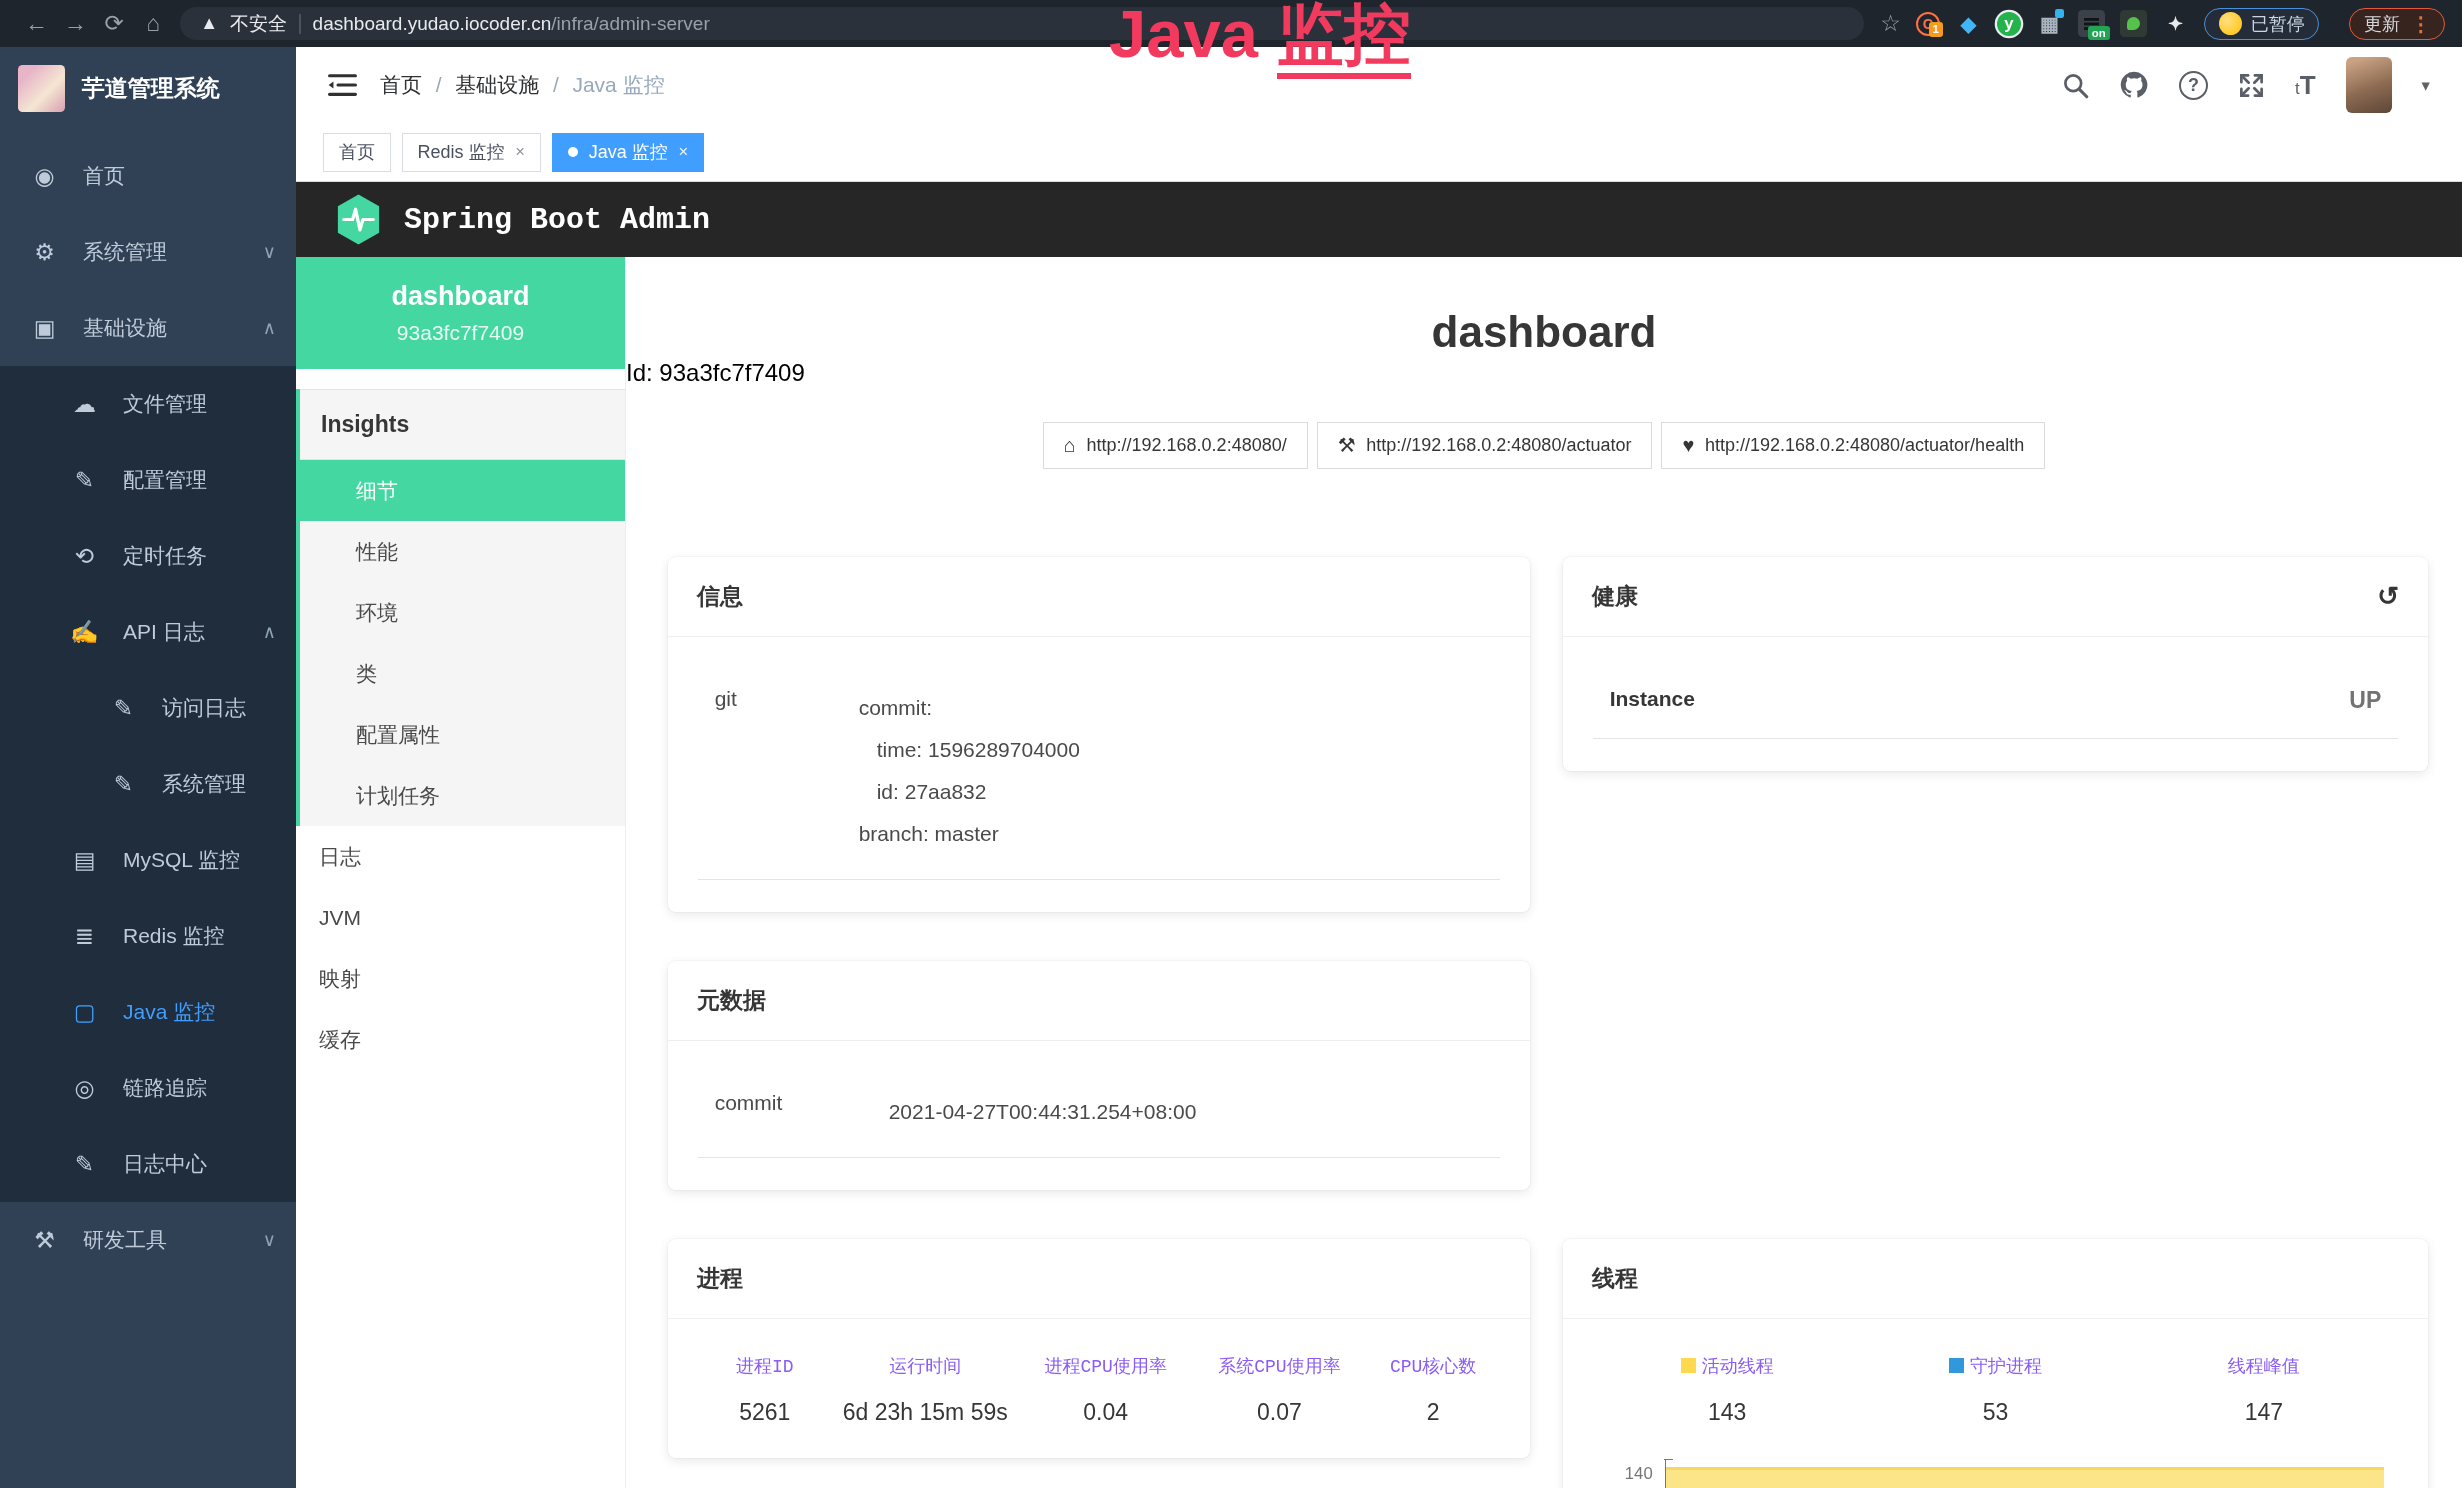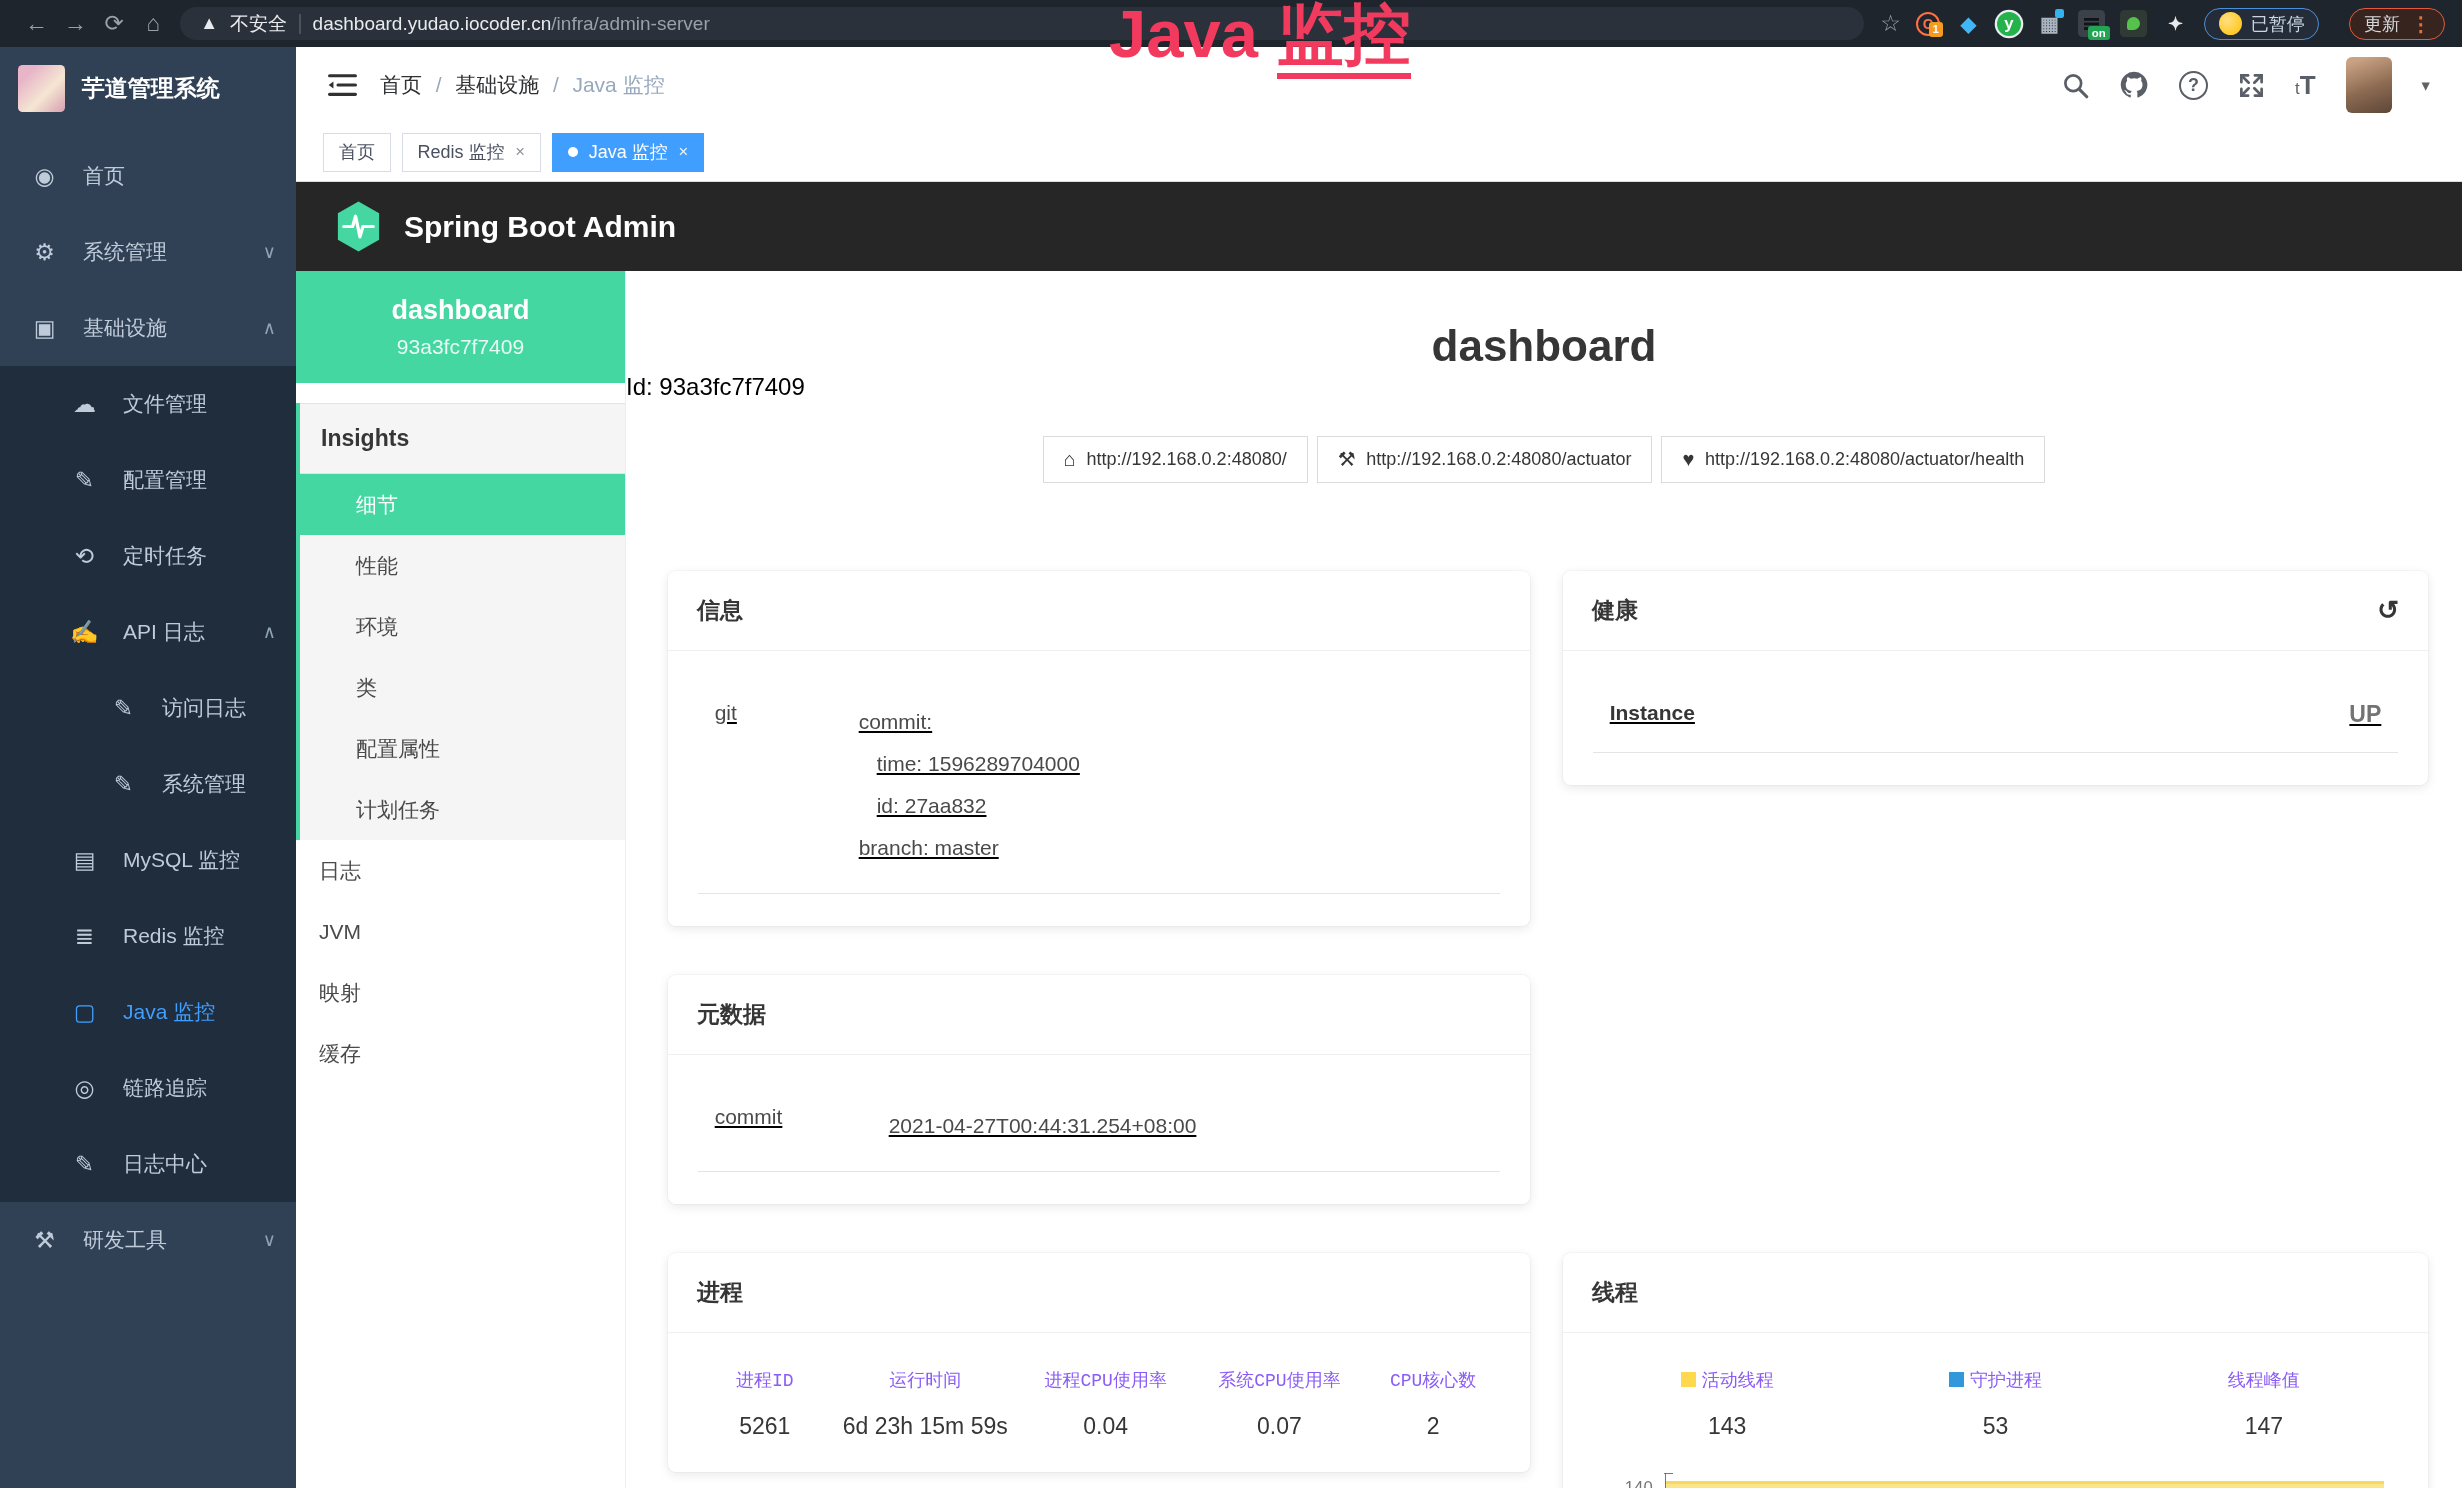--- a/index.html
+++ b/index.html
@@ -64,21 +64,21 @@
   .caret { font-size:16.7px; color:#606266; }
 
   .tabs-bar { height:59px; background:#fff; border-bottom:0.8px solid #d8dce5; display:flex; align-items:center; padding:0 27px; gap:10.6px; flex-shrink:0; }
   .tab { height:39px; border:0.8px solid #d8dce5; padding:0 15px; display:flex; align-items:center; gap:10.6px; font-size:18px; color:#495060; background:#fff; cursor:pointer; }
   .tab .close { font-size:16.7px; color:#90939a; }
   .tab.active { background:#409eff; border-color:#409eff; color:#fff; }
   .tab.active .dot { width:10.6px; height:10.6px; border-radius:50%; background:#fff; }
   .tab.active .close { color:#eaf4ff; }
 
   
-  .sba-nav { height:89px; background:#262626; display:flex; align-items:center; padding:0 38px; flex-shrink:0; }
+  .sba-nav { height:75px; background:#262626; display:flex; align-items:center; padding:0 38px; flex-shrink:0;font-family:Liberation Mono, monospace; }
   .brand { display:flex; align-items:center; gap:21px; color:#fff; font-size:30px; font-weight:bold; }
   .sba-links { margin-left:auto; display:flex; gap:44px; font-size:21px; color:#b5b5b5; align-items:center; }
   .sba-link { cursor:pointer; }
   .locale { display:flex; align-items:center; gap:7.6px; }
   .locale .lc-caret { color:#44d7a2; font-size:18px; }
 
   .sba-body { flex:1; display:flex; min-height:0; }
   .sba-side { width:330px; flex-shrink:0; background:#fff; border-right:0.8px solid #ededed; display:flex; flex-direction:column; }
   .instance-head { height:112px; background:#44d7a2; color:#fff; display:flex; flex-direction:column; align-items:center; justify-content:center; gap:9px; flex-shrink:0; }
   .instance-name { font-size:27px; font-weight:bold; }
@@ -96,21 +96,21 @@
   .chips { display:flex; justify-content:center; margin-top:35px; }
   .chip { border:0.8px solid #dbdbdb; background:#fff; height:47px; display:flex; align-items:center; gap:10.6px; padding:0 20px; font-size:18px; color:#363636; cursor:pointer; }
   .chip + .chip { margin-left:9px; }
   .chip .ci { font-size:20px; }
 
   .cards { display:grid; grid-template-columns:862px 865px; column-gap:33px; row-gap:49px; margin:88px 0 0 42px; align-items:start; }
   .card { background:#fff; border-radius:7.6px; box-shadow:0 3px 10.6px rgba(0,0,0,.09), 0 0 0 0.8px rgba(0,0,0,.035); }
   .card-head { display:flex; align-items:center; justify-content:space-between; padding:24px 29px; border-bottom:1.5px solid #efefef; font-size:23px; font-weight:600; color:#363636; }
   .card-head .hicon { font-size:26px; color:#363636; cursor:pointer; }
   .card-body { padding:35px 30px 32px; }
-  .kv { display:flex; padding:15px 16.7px 24px; border-bottom:1.5px solid #e4e4e4;text-decoration:underline; }
+  .kv { display:flex; padding:15px 16.7px 24px; border-bottom:1.5px solid #e4e4e4; }
   .kv .k { width:144px; flex-shrink:0; font-size:21px; color:#4a4a4a; }
   .kv .k.strong { color:#363636; font-weight:600; }
   .kv .v { font-size:21px; color:#4a4a4a; line-height:2.0; }
   .kv .v .ind { padding-left:18px; }
   .kv .right { margin-left:auto; font-size:23px; font-weight:bold; }
   .up { color:#737373; }
 
   .stats { display:flex; text-align:center; }
   .stat { flex:1; }
   .stat .sl { font-size:18px; color:#8b5cf6; display:flex; align-items:center; justify-content:center; gap:6px;font-family:Liberation Mono, monospace; }

